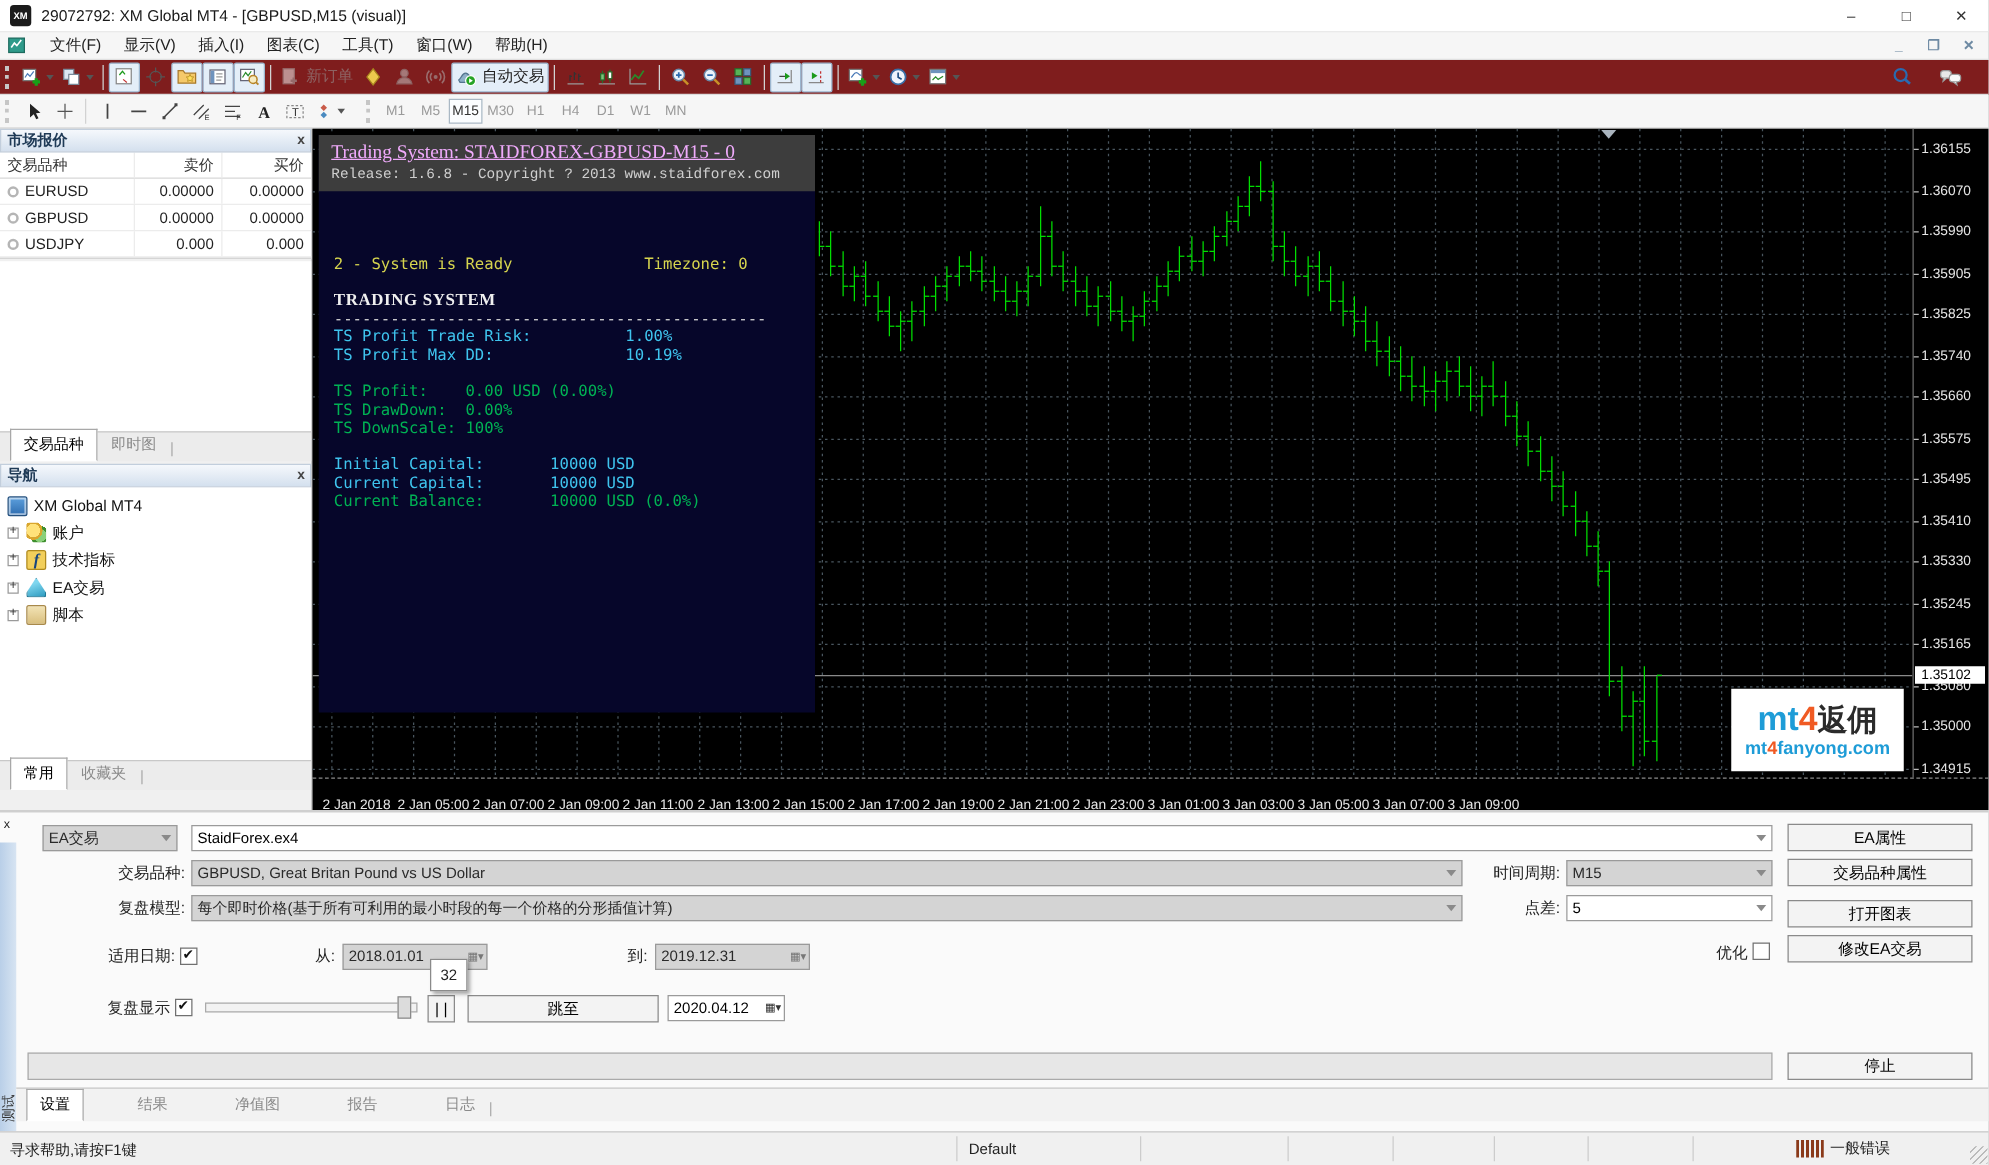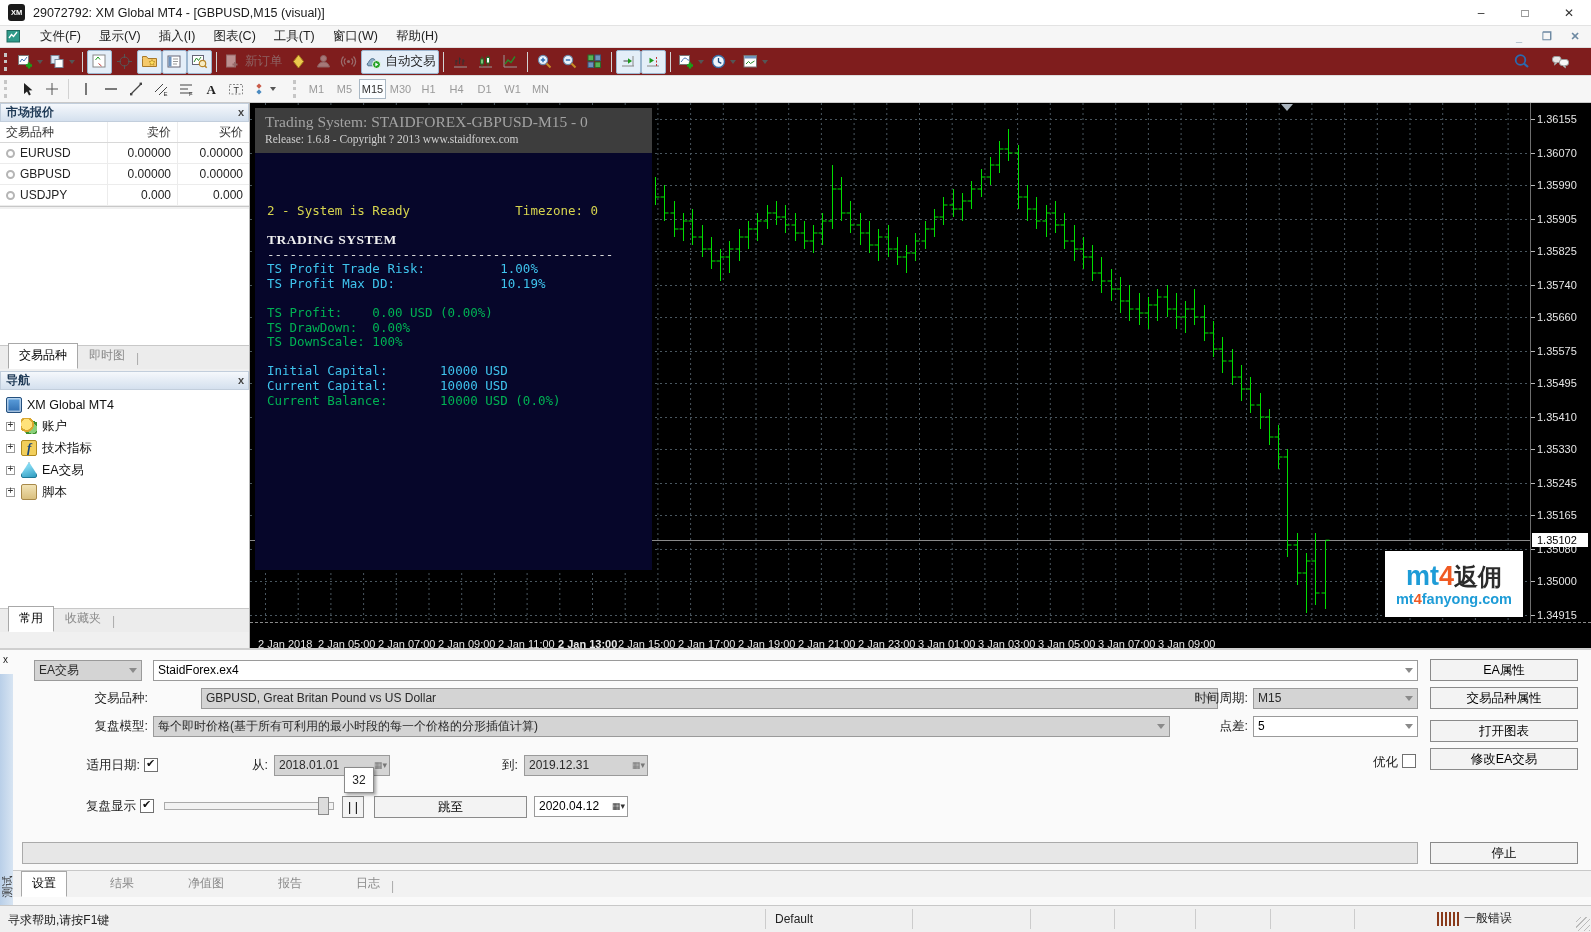--- a/index.html
+++ b/index.html
@@ -94,22 +94,22 @@
   .price-tag { position:absolute; left:1px; width:56px; height:14px; line-height:14px; background:#fff;
                color:#000; font-size:11px; padding-left:5px; }
   .time-axis { position:absolute; left:0; bottom:0; width:100%; height:26px; border-top:1px dashed #8a8a8a; }
   .time-label { position:absolute; top:15px; color:#e6e6e6; font-size:11px; white-space:nowrap; }
   .bar-marker { position:absolute; top:1px; width:0; height:0; border-left:6px solid transparent;
                 border-right:6px solid transparent; border-top:7px solid #aab4be; }
 
   
   .overlay { position:absolute; left:5px; top:5px; width:397px; height:462px; background:#06062a; }
   .overlay-head { height:45px; background:#3d3d3d; padding:5px 10px 0; }
-  .overlay-title { color:#a3a3a3; font-family:"Liberation Serif",serif; font-size:15.5px; }
-  .overlay-sub { color:#cfcfcf; font-family:Liberation Serif, serif; font-size:11.5px; margin-top:2px; }
+  .overlay-title { color:#f0abfc; font-family:"Liberation Serif",serif; font-size:15.5px;text-decoration:underline; }
+  .overlay-sub { color:#cfcfcf; font-family:Liberation Mono, monospace; font-size:11.5px; margin-top:2px; }
   .overlay-body { padding:7px 12px; font-family:"DejaVu Sans Mono",monospace; font-size:12.5px;
                   line-height:14.6px; white-space:pre; }
   .oline { min-height:14.6px; }
   .c-yellow { color:#d6d44e; } .c-cyan { color:#3fc4ee; } .c-green { color:#00b254; }
   .c-white { color:#efefef; font-weight:bold; font-family:"Liberation Serif",serif; font-size:13.5px; letter-spacing:.5px; }
   .c-dash { color:#d8d8d8; }
 
   
   .logo { position:absolute; left:1135px; top:448px; width:138px; height:66px; background:#fff;
           display:flex; flex-direction:column; align-items:center; justify-content:center; }
@@ -865,21 +865,21 @@
         <div class="price-label" style="top: 471px;">1.35000</div>
         <div class="price-label" style="top: 505px;">1.34915</div>
         <div class="price-tag" style="top: 430.2px;">1.35102</div>
       </div>
     <div class="time-axis" id="time-axis">
         <div class="time-label" style="left: 8px;">2 Jan 2018</div>
         <div class="time-label" style="left: 68px;">2 Jan 05:00</div>
         <div class="time-label" style="left: 128px;">2 Jan 07:00</div>
         <div class="time-label" style="left: 188px;">2 Jan 09:00</div>
         <div class="time-label" style="left: 248px;">2 Jan 11:00</div>
-        <div class="time-label" style="left: 308px; font-weight: bold;">2 Jan 13:00</div>
+        <div class="time-label" style="left: 308px;">2 Jan 13:00</div>
         <div class="time-label" style="left: 368px;">2 Jan 15:00</div>
         <div class="time-label" style="left: 428px;">2 Jan 17:00</div>
         <div class="time-label" style="left: 488px;">2 Jan 19:00</div>
         <div class="time-label" style="left: 548px;">2 Jan 21:00</div>
         <div class="time-label" style="left: 608px;">2 Jan 23:00</div>
         <div class="time-label" style="left: 668px;">3 Jan 01:00</div>
         <div class="time-label" style="left: 728px;">3 Jan 03:00</div>
         <div class="time-label" style="left: 788px;">3 Jan 05:00</div>
         <div class="time-label" style="left: 848px;">3 Jan 07:00</div>
         <div class="time-label" style="left: 908px;">3 Jan 09:00</div>
@@ -896,21 +896,21 @@
     <div class="tester-strip"></div>
     <div class="tester-vlabel">测试</div>
 
     <div class="tfield grey" style="left:34px; top:10px; width:108px; padding-right:18px;">
       <span>EA交易</span><span class="fcaret"></span></div>
     <div class="tfield" style="left:153px; top:10px; width:1265px; padding-right:18px;">
       <span>StaidForex.ex4</span><span class="fcaret"></span></div>
     <div class="tbutton" style="left:1430px; top:9px; width:148px;">EA属性</div>
 
     <div class="trow-label" style="left:40px; top:38px; width:108px;">交易品种:</div>
-    <div class="tfield grey" style="left:153px; top:38px; width:1017px; padding-right:34px;margin-left:48px;">
+    <div class="tfield grey" style="left:153px; top:38px; width:1017px; padding-right:34px;">
       <span>GBPUSD, Great Britan Pound vs US Dollar</span><span class="fcaret"></span></div>
     <div class="trow-label" style="left:1150px; top:38px; width:98px;">时间周期:</div>
     <div class="tfield grey" style="left:1253px; top:38px; width:165px; padding-right:18px;">
       <span>M15</span><span class="fcaret"></span></div>
     <div class="tbutton" style="left:1430px; top:37px; width:148px;">交易品种属性</div>
 
     <div class="trow-label" style="left:40px; top:66px; width:108px;">复盘模型:</div>
     <div class="tfield grey" style="left:153px; top:66px; width:1017px; padding-right:18px;">
       <span>每个即时价格(基于所有可利用的最小时段的每一个价格的分形插值计算)</span><span class="fcaret"></span></div>
     <div class="trow-label" style="left:1180px; top:66px; width:68px;">点差:</div>

